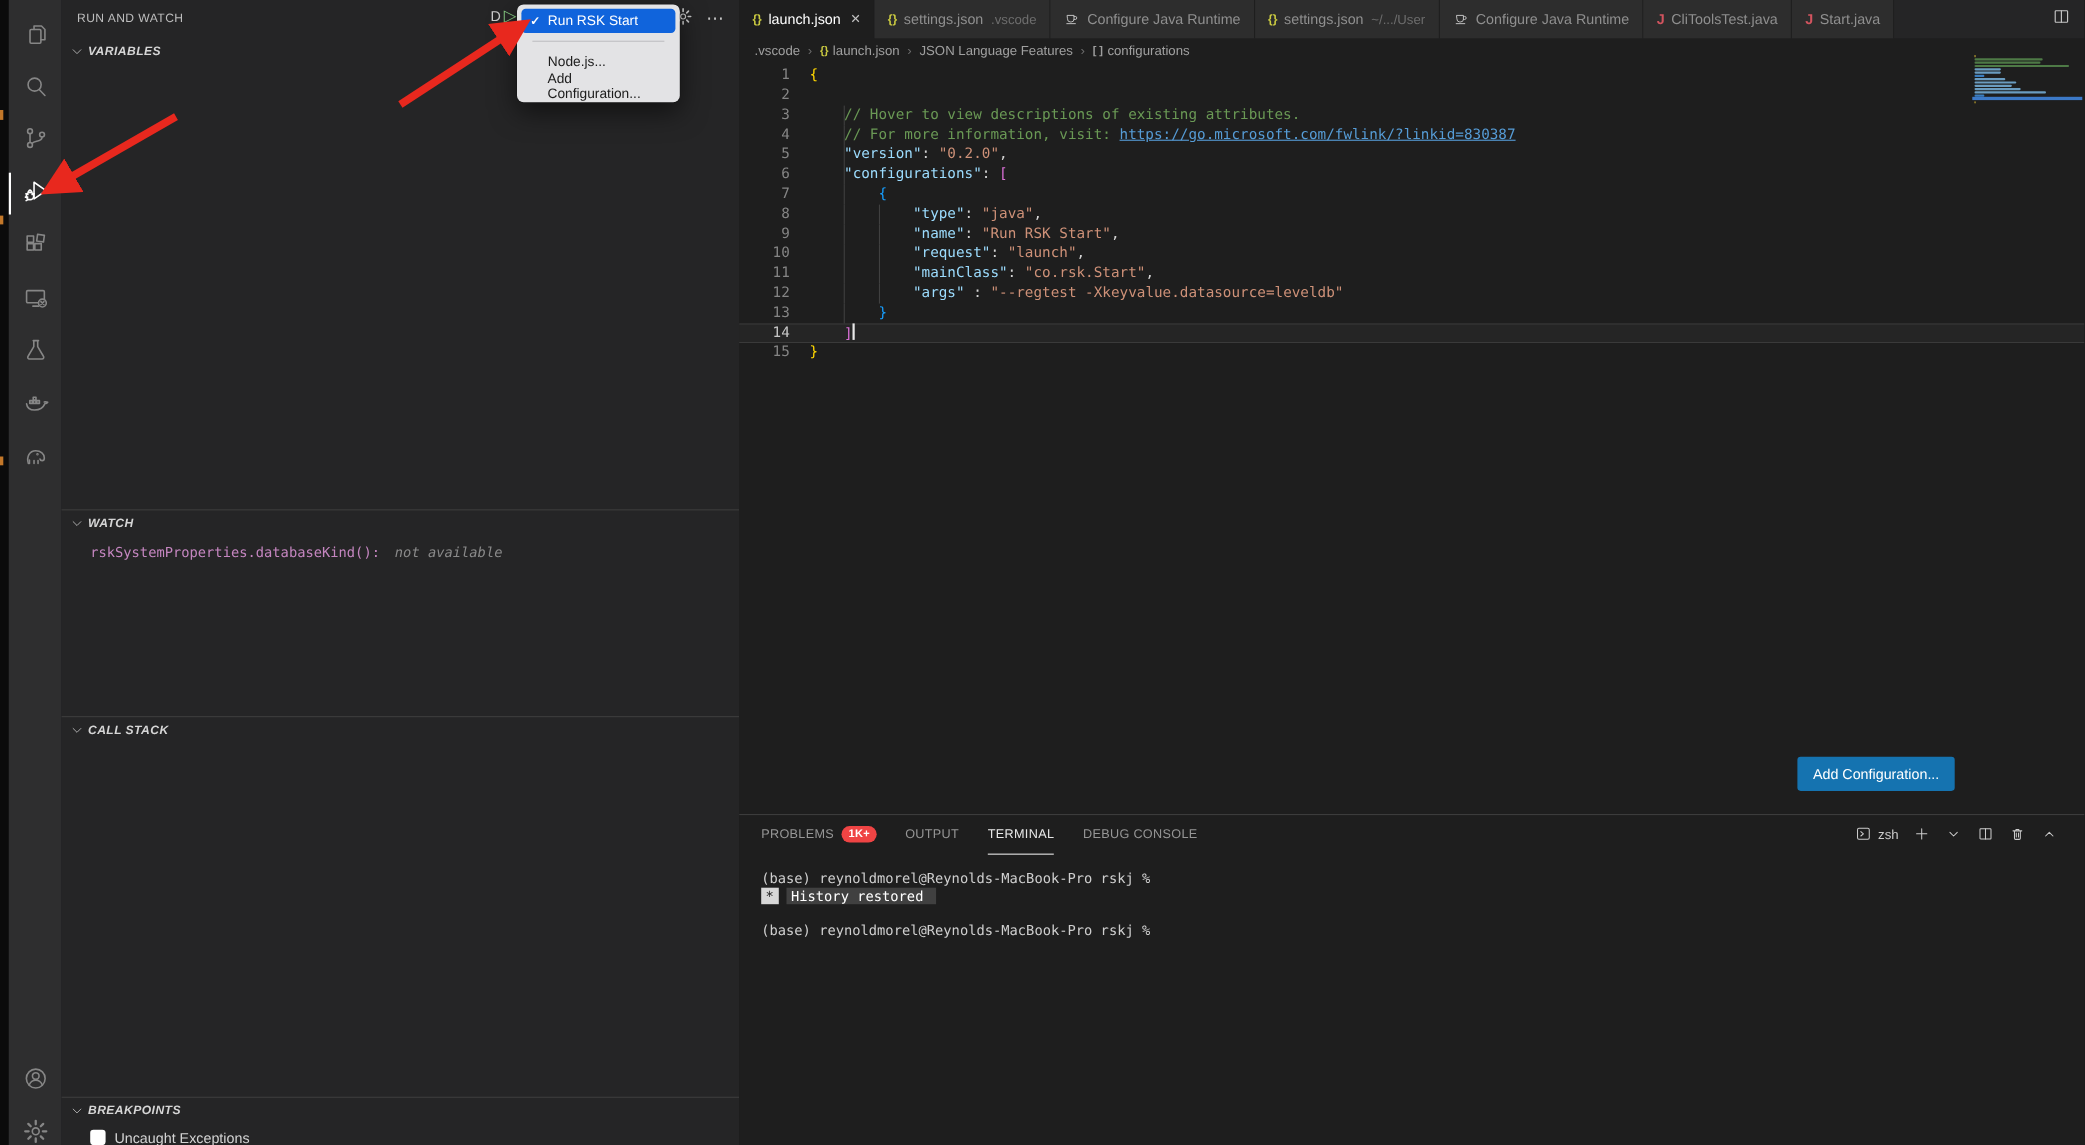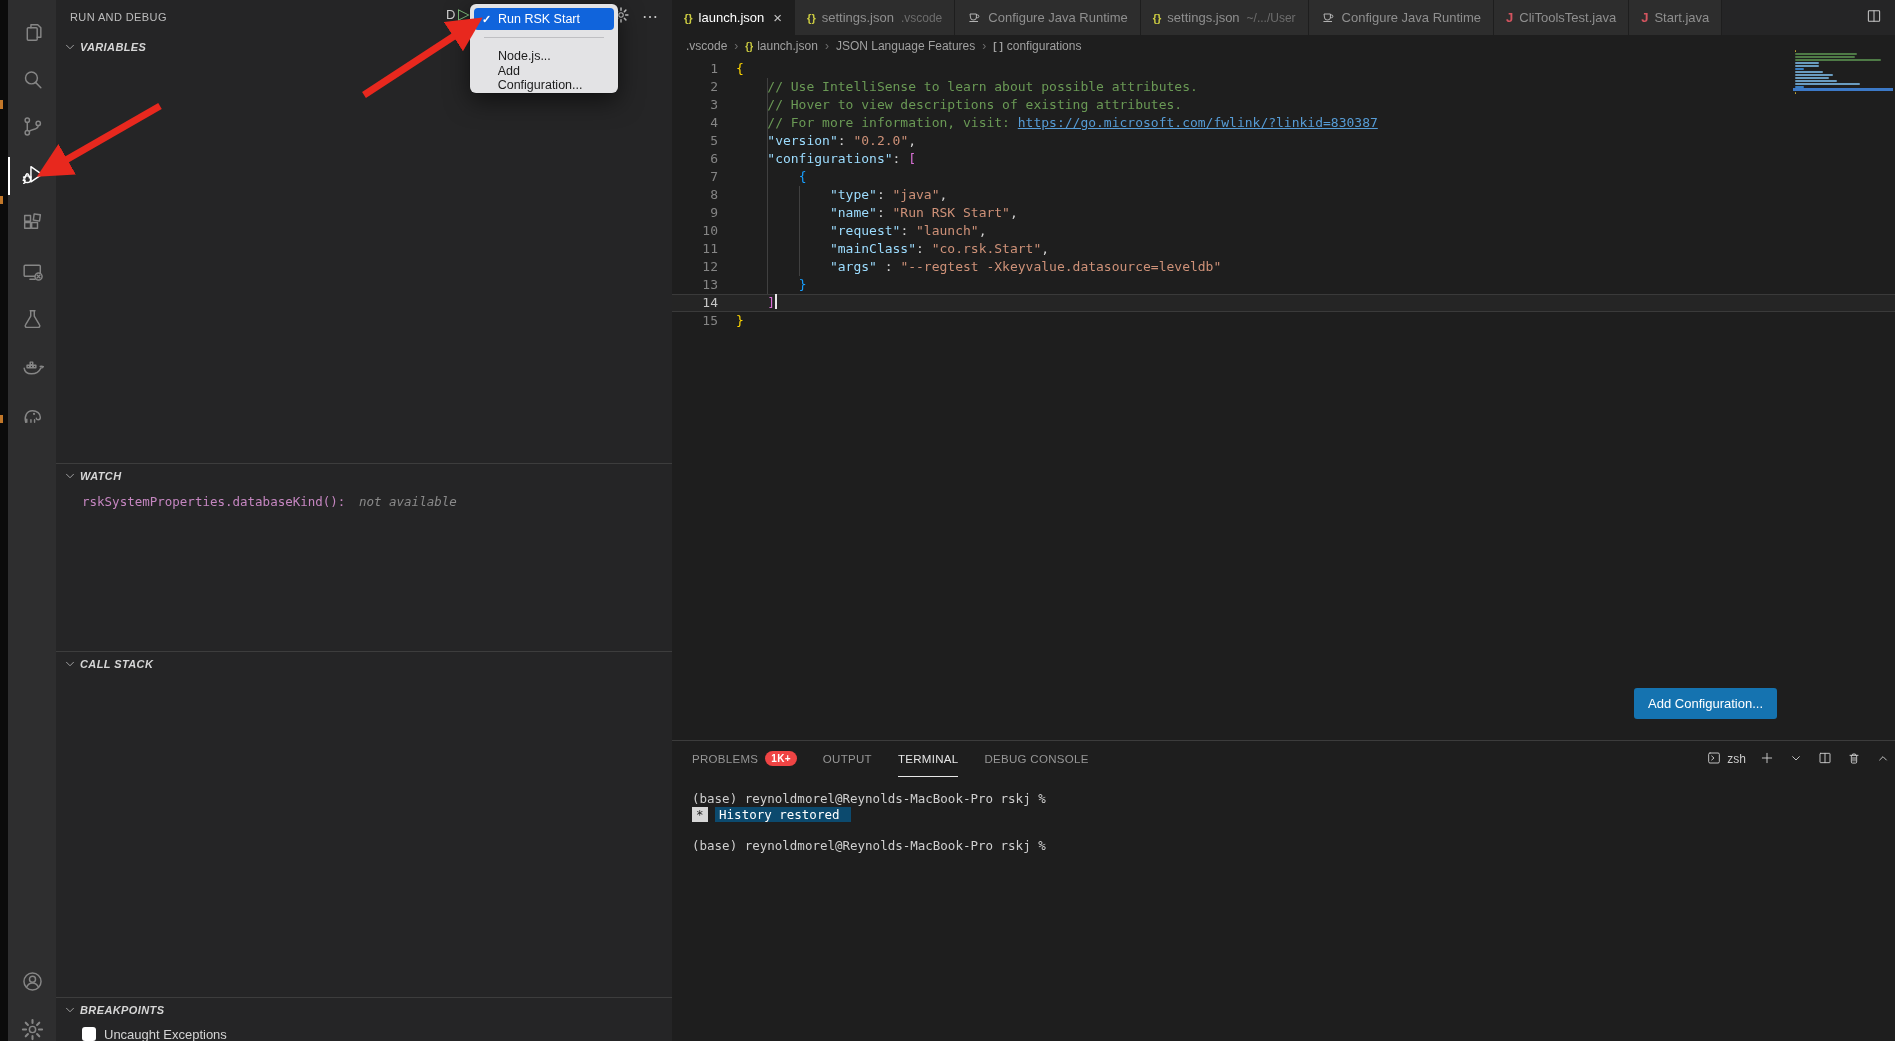--- a/index.html
+++ b/index.html
@@ -84,28 +84,28 @@
 
   
   #panel { position:absolute; left:0; top:740px; width:1223px; height:301px; background:#1e1e1e;
            border-top:1px solid #3c3c3c; }
   #panel-tabs { display:flex; align-items:center; height:36px; padding-left:20px; }
   .ptab { display:flex; align-items:center; height:36px; margin-right:26px; font-size:11.5px; letter-spacing:.3px;
           color:#969696; cursor:pointer; border-bottom:1px solid transparent; }
   .ptab.active { color:#e7e7e7; border-bottom-color:#e7e7e7; }
   .pbadge { margin-left:7px; background:#ef4444; color:#ffffff; font-size:10px; font-weight:bold;
             padding:2px 6px; border-radius:9px; }
-  #panel-controls { margin-left:auto; display:flex; align-items:flex-end; gap:13px; padding-right:4px; color:#c5c5c5; }
+  #panel-controls { margin-left:auto; display:flex; align-items:flex-end; gap:13px; padding-right:24px; color:#c5c5c5; }
   #panel-controls svg { width:16px; height:16px; }
   .pc-item { display:flex; align-items:center; gap:5px; font-size:12px; color:#cccccc; cursor:pointer; }
   #terminal { padding:14px 13px 0 20px; font-family:"DejaVu Sans Mono", monospace; font-size:12.5px; line-height:15.5px;
               color:#cfcfcf; }
   .tl { white-space:pre; }
   .chip-gray { background:#d7d7d7; color:#1e1e1e; padding:0 4px; }
-  .chip-blue { background:#0c4a6e; color:#ffffff; padding:0 4px; }
+  .chip-blue { background:#404040; color:#ffffff; padding:0 4px; }
 
   
   #dropdown { position:absolute; left:470px; top:4px; width:148px; background:#e3e3e5; border-radius:6px;
               box-shadow:0 8px 24px rgba(0,0,0,.55), 0 0 0 0.5px rgba(0,0,0,.2); padding:4px; z-index:50; }
   .dd-item { display:flex; align-items:center; height:22px; border-radius:4px; font-size:12.5px; color:#1c1c1c;
              padding:0 8px; cursor:pointer; }
   .dd-item .dd-check { width:16px; font-size:11px; font-weight:bold; }
   .dd-item.selected { background:#1064dc; color:#ffffff; }
   .dd-sep { height:1px; background:#bfbfc2; margin:7px 10px; }
 
@@ -194,21 +194,21 @@
       </div>
       <div class="ab-item" style="top: 1009px;">
         <span><svg viewBox="0 0 24 24" fill="none" stroke="currentColor" stroke-width="1.4" stroke-linecap="round" stroke-linejoin="round">
             <circle cx="12" cy="12" r="3"></circle>
             <path d="M12 2.8v3M12 18.2v3M2.8 12h3M18.2 12h3M5.5 5.5l2.1 2.1M16.4 16.4l2.1 2.1M18.5 5.5l-2.1 2.1M7.6 16.4l-2.1 2.1" stroke-width="2"></path>
           </svg></span>
       </div>
     </nav>
 
   <aside id="sidebar">
-    <div id="sidebar-title">RUN AND DEBUG</div>
+    <div id="sidebar-title">RUN AND WATCH</div>
     <span id="toolbar-fragment">D</span>
     <span id="toolbar-play">▷</span>
     <span id="toolbar-gear"><svg viewBox="0 0 24 24" fill="none" stroke="currentColor" stroke-width="1.4" stroke-linecap="round" stroke-linejoin="round">
           <circle cx="12" cy="12" r="3"></circle>
           <path d="M12 2.8v3M12 18.2v3M2.8 12h3M18.2 12h3M5.5 5.5l2.1 2.1M16.4 16.4l2.1 2.1M18.5 5.5l-2.1 2.1M7.6 16.4l-2.1 2.1" stroke-width="2"></path>
         </svg></span>
     <span id="toolbar-more">⋯</span>
 
     <div class="section" style="top:35px">
       <div class="sec-head">
@@ -326,21 +326,20 @@
           <span>configurations</span>
         </span>
       </div>
     <div id="code">
         <div class="cl">
           <span class="ln">1</span>
           <span class="lc"><span class="tok-b1">{</span></span>
         </div>
         <div class="cl">
           <span class="ln">2</span>
-          <span class="lc"><span class="guide" style="left:4ch"></span><span class="tok-p">    </span><span class="tok-cm">// Use IntelliSense to learn about possible attributes.</span></span>
         </div>
         <div class="cl">
           <span class="ln">3</span>
           <span class="lc"><span class="guide" style="left:4ch"></span><span class="tok-p">    </span><span class="tok-cm">// Hover to view descriptions of existing attributes.</span></span>
         </div>
         <div class="cl">
           <span class="ln">4</span>
           <span class="lc"><span class="guide" style="left:4ch"></span><span class="tok-p">    </span><span class="tok-cm">// For more information, visit: </span><span class="tok-lnk">https://go.microsoft.com/fwlink/?linkid=830387</span></span>
         </div>
         <div class="cl">

